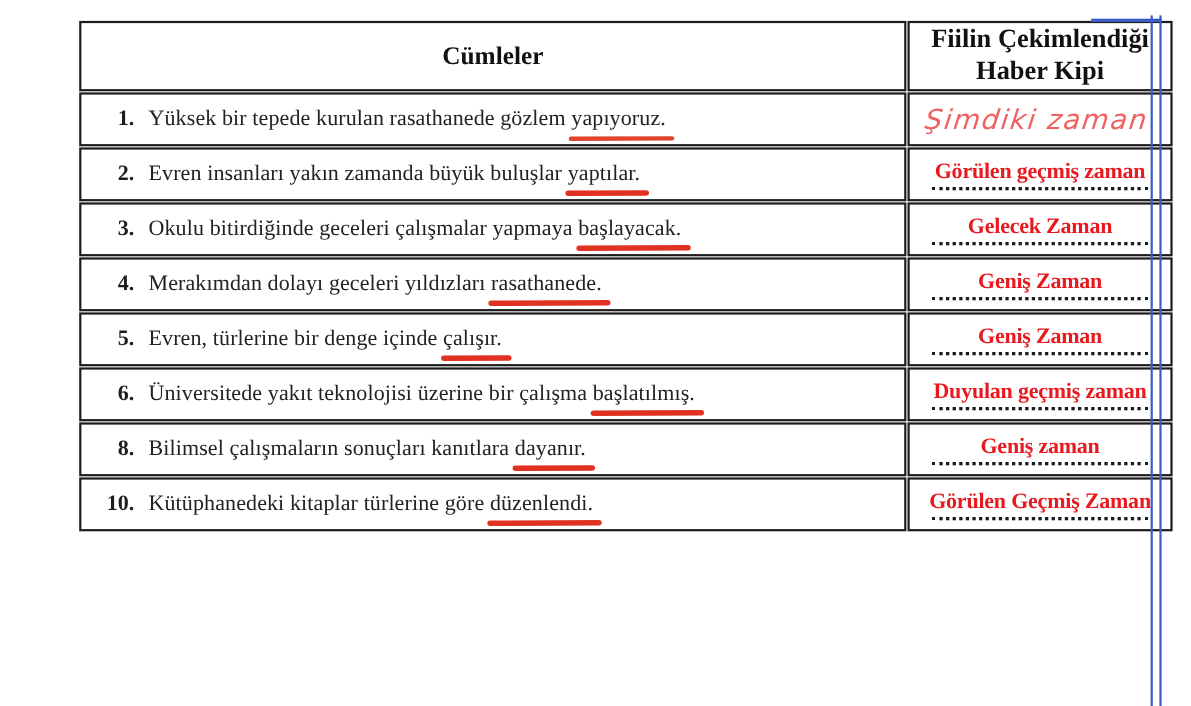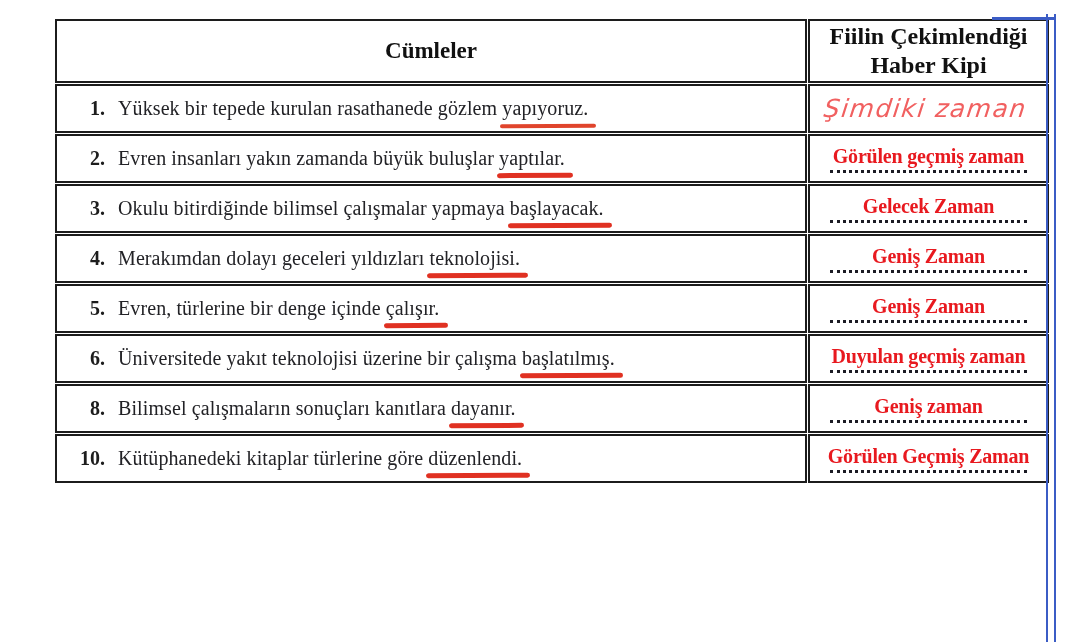--- a/index.html
+++ b/index.html
@@ -2,21 +2,21 @@
 <html><head>
 <meta charset="utf-8">
 <style>
   * { margin:0; padding:0; box-sizing:border-box; }
   html,body { width:1083px; height:642px; background:#ffffff; overflow:hidden;
               font-family:"Liberation Serif", serif; }
   .stage { position:relative; width:1083px; height:642px; background:#fff; }
 
   
   table.sheet {
-    position:absolute; left:54px; top:18px; width:994px;
+    position:absolute; left:71px; top:18px; width:994px;
     border-collapse:separate; border-spacing:1px;
     table-layout:fixed; background:#fff;
   }
   td, th { border:2px solid #1c1c1c; background:#fff; vertical-align:middle; }
 
   th.hd {
     height:64px; text-align:center; font-weight:bold; color:#111;
     font-size:23px; font-family:"Liberation Serif", serif;
   }
   th.hd.right { font-size:24px; line-height:1.22; padding:0 6px; }
@@ -84,25 +84,25 @@
     <tbody>
       <tr>
         <td class="sent-cell"><span class="num">1.</span><span class="sent"><span>Yüksek bir tepede kurulan rasathanede gözlem </span><span class="verb"><span>yapıyoruz.</span></span></span></td>
         <td class="ans-cell"><span class="ans">Şimdiki zaman</span></td>
       </tr>
       <tr>
         <td class="sent-cell"><span class="num">2.</span><span class="sent"><span>Evren insanları yakın zamanda büyük buluşlar </span><span class="verb"><span>yaptılar.</span></span></span></td>
         <td class="ans-cell"><span class="ans">Görülen geçmiş zaman</span><span class="dots"></span></td>
       </tr>
       <tr>
-        <td class="sent-cell"><span class="num">3.</span><span class="sent"><span>Okulu bitirdiğinde bilimsel çalışmalar yapmaya </span><span class="verb"><span>başlayacak.</span></span></span></td>
+        <td class="sent-cell"><span class="num">3.</span><span class="sent"><span>Okulu bitirdiğinde geceleri çalışmalar yapmaya </span><span class="verb"><span>başlayacak.</span></span></span></td>
         <td class="ans-cell"><span class="ans">Gelecek Zaman</span><span class="dots"></span></td>
       </tr>
       <tr>
-        <td class="sent-cell"><span class="num">4.</span><span class="sent"><span>Merakımdan dolayı geceleri yıldızları </span><span class="verb"><span>teknolojisi.</span></span></span></td>
+        <td class="sent-cell"><span class="num">4.</span><span class="sent"><span>Merakımdan dolayı geceleri yıldızları </span><span class="verb"><span>rasathanede.</span></span></span></td>
         <td class="ans-cell"><span class="ans">Geniş Zaman</span><span class="dots"></span></td>
       </tr>
       <tr>
         <td class="sent-cell"><span class="num">5.</span><span class="sent"><span>Evren, türlerine bir denge içinde </span><span class="verb"><span>çalışır.</span></span></span></td>
         <td class="ans-cell"><span class="ans">Geniş Zaman</span><span class="dots"></span></td>
       </tr>
       <tr>
         <td class="sent-cell"><span class="num">6.</span><span class="sent"><span>Üniversitede yakıt teknolojisi üzerine bir çalışma </span><span class="verb"><span>başlatılmış.</span></span></span></td>
         <td class="ans-cell"><span class="ans">Duyulan geçmiş zaman</span><span class="dots"></span></td>
       </tr>

